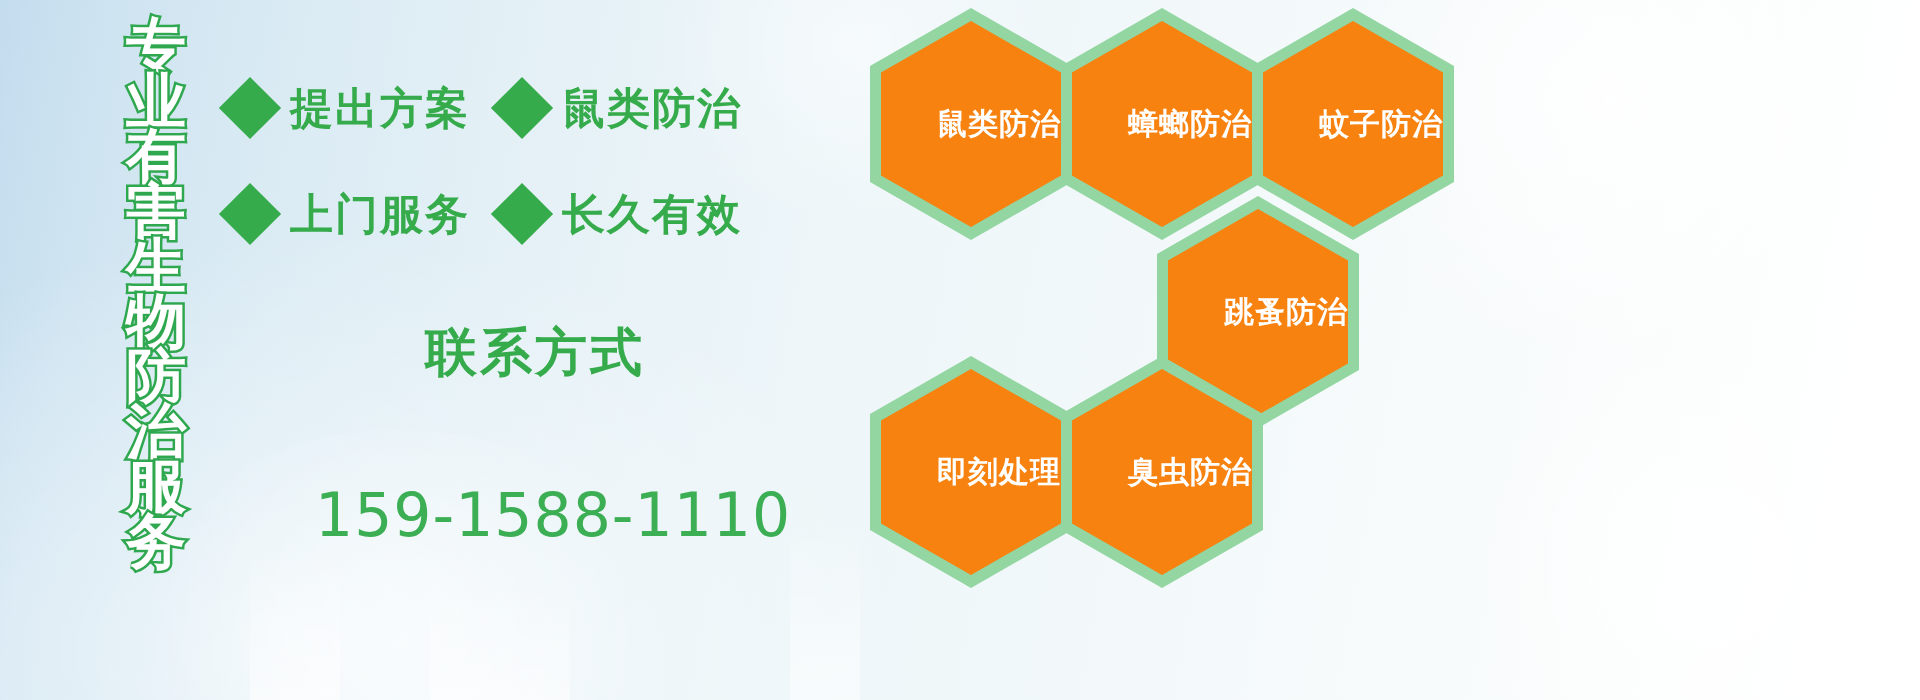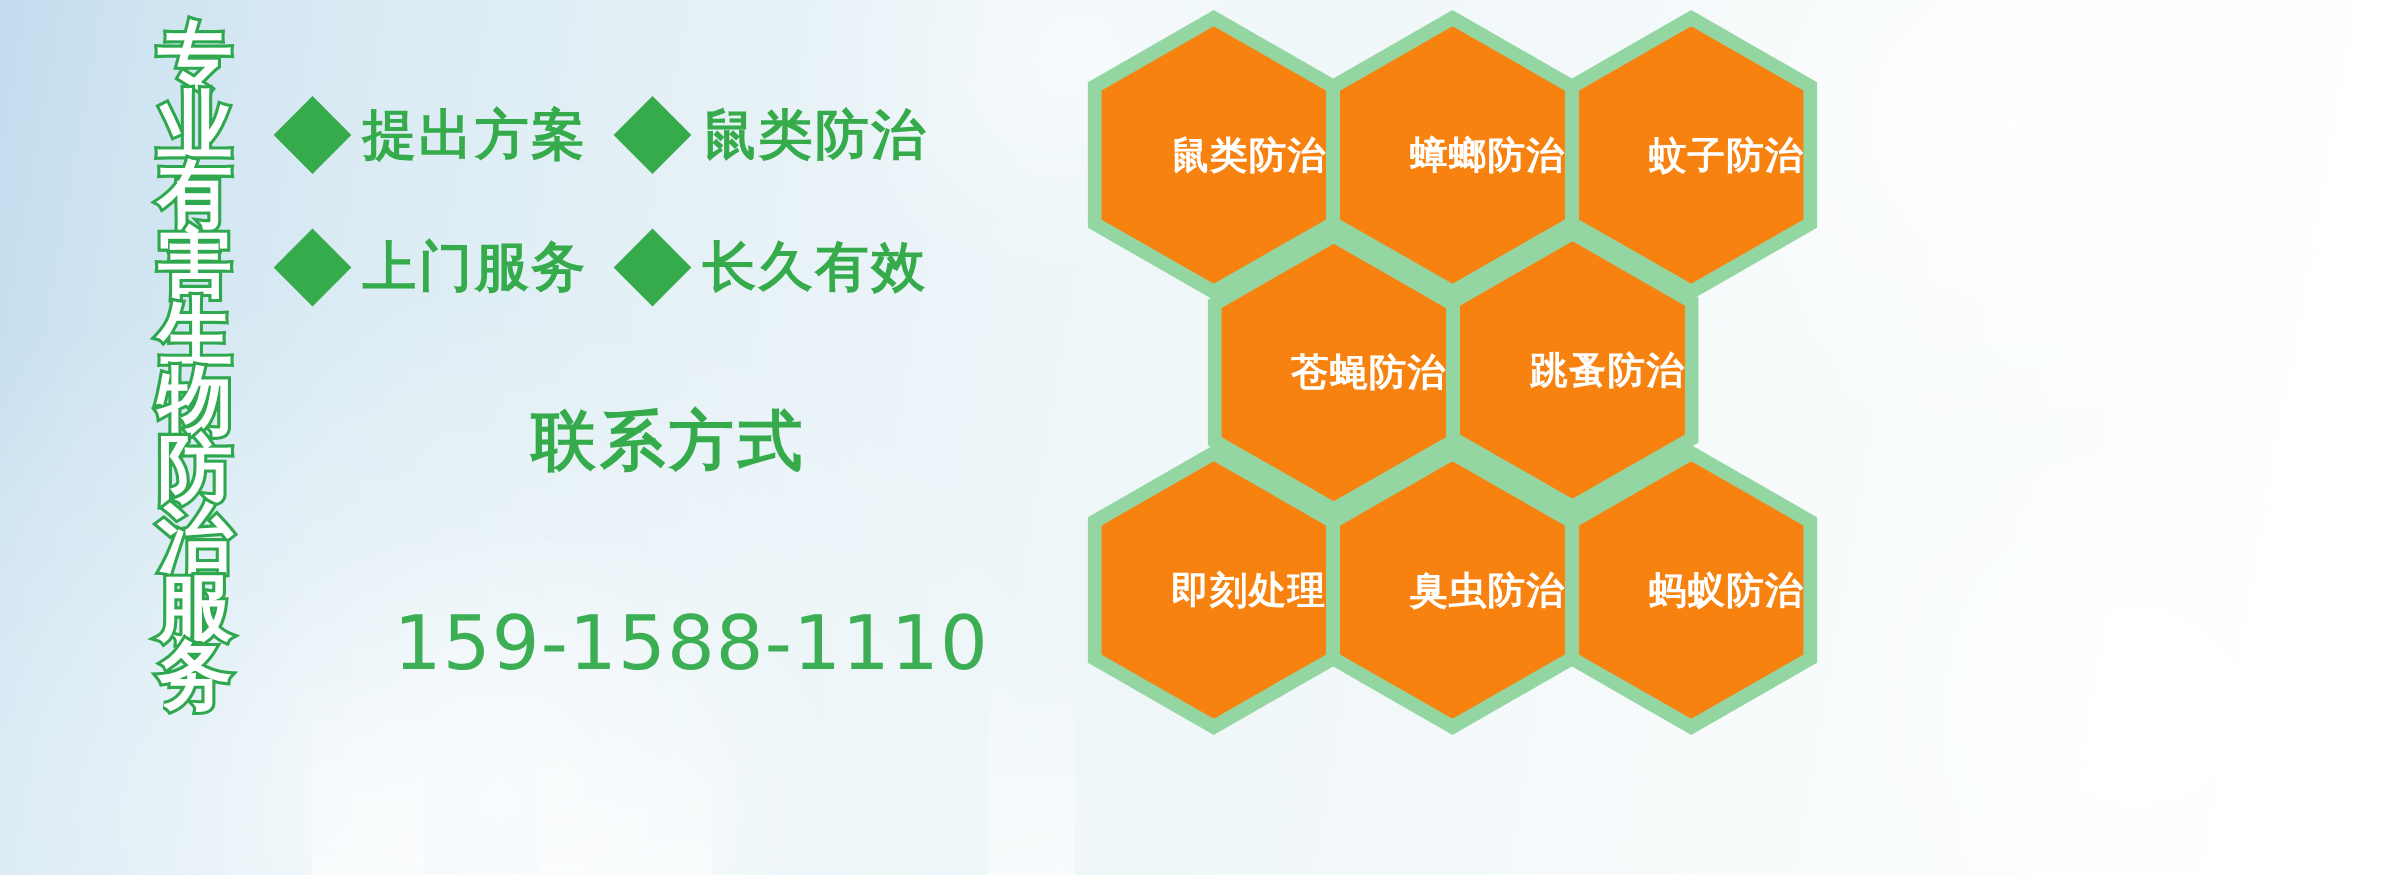--- a/index.html
+++ b/index.html
@@ -170,45 +170,33 @@
         <div class="hexinner" style="background: rgb(247, 130, 15);">
           <span class="hexlabel">蟑螂防治</span>
         </div>
       </div>
       <div class="hexwrap" style="left: 390px; top: 8px;">
         <div class="hexouter" style="background: rgb(147, 214, 162);"></div>
         <div class="hexinner" style="background: rgb(247, 130, 15);">
           <span class="hexlabel">蚊子防治</span>
         </div>
       </div>
-      <div class="hexwrap" style="left: 104px; top: 182px;">
-        <div class="hexouter" style="background: rgb(147, 214, 162);"></div>
-        <div class="hexinner" style="background: rgb(247, 130, 15);">
-          <span class="hexlabel">苍蝇防治</span>
-        </div>
-      </div>
-      <div class="hexwrap" style="left: 295px; top: 180px;">
+      <div class="hexwrap" style="left: 295px; top: 196px;">
         <div class="hexouter" style="background: rgb(147, 214, 162);"></div>
         <div class="hexinner" style="background: rgb(247, 130, 15);">
           <span class="hexlabel">跳蚤防治</span>
         </div>
       </div>
       <div class="hexwrap" style="left: 8px; top: 356px;">
         <div class="hexouter" style="background: rgb(147, 214, 162);"></div>
         <div class="hexinner" style="background: rgb(247, 130, 15);">
           <span class="hexlabel">即刻处理</span>
         </div>
       </div>
       <div class="hexwrap" style="left: 199px; top: 356px;">
         <div class="hexouter" style="background: rgb(147, 214, 162);"></div>
         <div class="hexinner" style="background: rgb(247, 130, 15);">
           <span class="hexlabel">臭虫防治</span>
         </div>
       </div>
-      <div class="hexwrap" style="left: 390px; top: 356px;">
-        <div class="hexouter" style="background: rgb(147, 214, 162);"></div>
-        <div class="hexinner" style="background: rgb(247, 130, 15);">
-          <span class="hexlabel">蚂蚁防治</span>
-        </div>
-      </div>
     </div>
 
 </div>
 
 </body></html>

